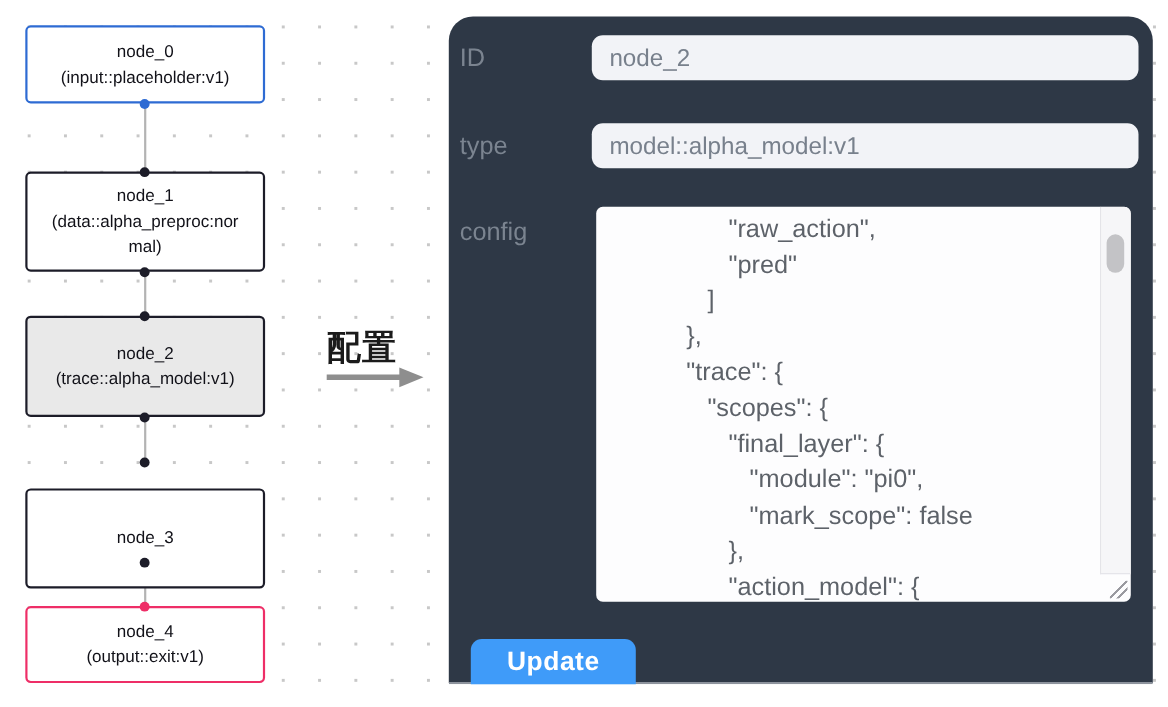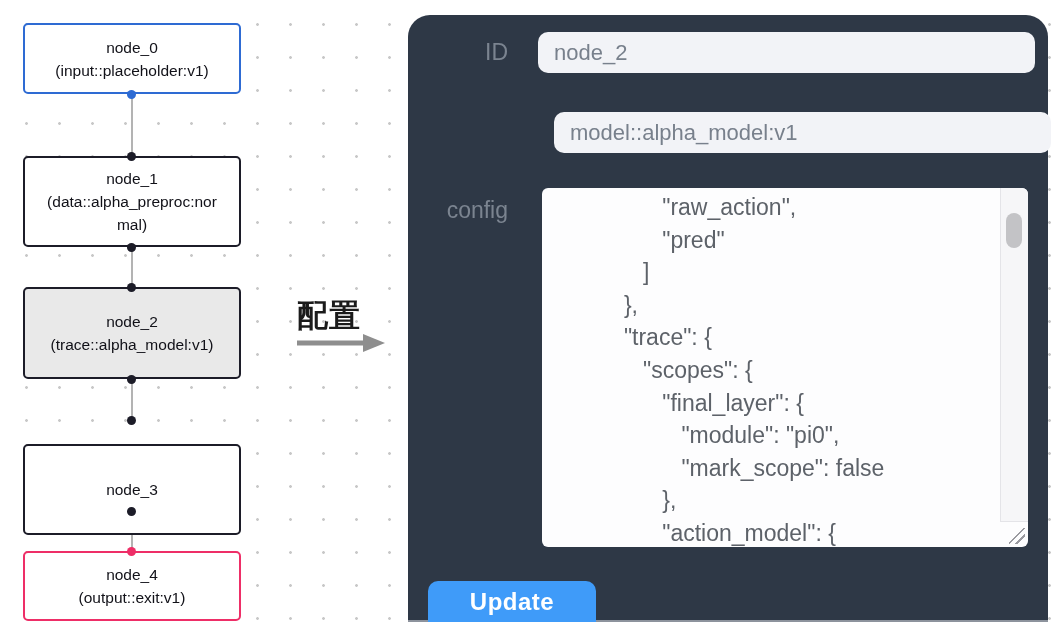--- a/index.html
+++ b/index.html
@@ -73,21 +73,21 @@
     left: 408px; top: 15px;
     width: 640px; height: 607px;
     background: #2e3846;
     border-radius: 22px 22px 0 0;
     border-bottom: 2px solid #8d939d;
   }
   .field-label {
     position: absolute;
     left: 10px;
     width: 90px;
-    text-align: right;
+    text-align: left;
     color: #7b8490;
     font-size: 23px;
   }
   .lbl-id     { top: 17px;  height: 41px; line-height: 41px; }
   .lbl-type   { top: 97px;  height: 41px; line-height: 41px; }
   .lbl-config { top: 180px; height: 30px; line-height: 30px; }
 
   .text-input {
     position: absolute;
     left: 130px;
@@ -96,21 +96,21 @@
     border: none;
     border-radius: 10px;
     font-family: "Liberation Sans", sans-serif;
     font-size: 22px;
     color: #78808c;
     padding: 0 16px;
     line-height: 41px;
     outline: none;
   }
   .inp-id   { top: 17px; }
-  .inp-type { top: 97px; margin-left: 16px; }
+  .inp-type { top: 97px; }
 
   .config-box {
     position: absolute;
     left: 134px; top: 173px;
     width: 486px; height: 359px;
     background: #fdfdfe;
     border-radius: 6px;
     overflow: hidden;
   }
   .config-text {
@@ -144,21 +144,21 @@
     right: 3px; bottom: 3px;
     width: 16px; height: 16px;
     background:
       linear-gradient(135deg, transparent 44%, #9a9aa0 44%, #9a9aa0 52%, transparent 52%,
                       transparent 68%, #9a9aa0 68%, #9a9aa0 76%, transparent 76%);
   }
 
   .update-btn {
     position: absolute;
     left: 20px; top: 566px;
-    width: 168px; height: 41px;
+    width: 150px; height: 41px;
     background: #3f9bf9;
     border: none;
     border-radius: 10px 10px 0 0;
     color: #ffffff;
     font-family: "Liberation Sans", sans-serif;
     font-size: 24px;
     font-weight: 600;
     letter-spacing: 0.5px;
     cursor: pointer;
   }
@@ -213,20 +213,21 @@
     <path d="M2 12 H70" stroke="#8e8e8e" stroke-width="5"></path>
     <path d="M68 3 L90 12 L68 21 Z" fill="#8e8e8e"></path>
   </svg>
 </div>
 
 <div class="panel">
 
   <div class="field-label lbl-id">ID</div>
   <input class="text-input inp-id" readonly="" value="node_2" style="">
 
+  <div class="field-label lbl-type">type</div>
   <input class="text-input inp-type" readonly="" value="model::alpha_model:v1" style="">
 
   <div class="field-label lbl-config">config</div>
   <div class="config-box">
     <div class="config-text">                "raw_action",
                 "pred"
              ]
           },
           "trace": {
              "scopes": {

